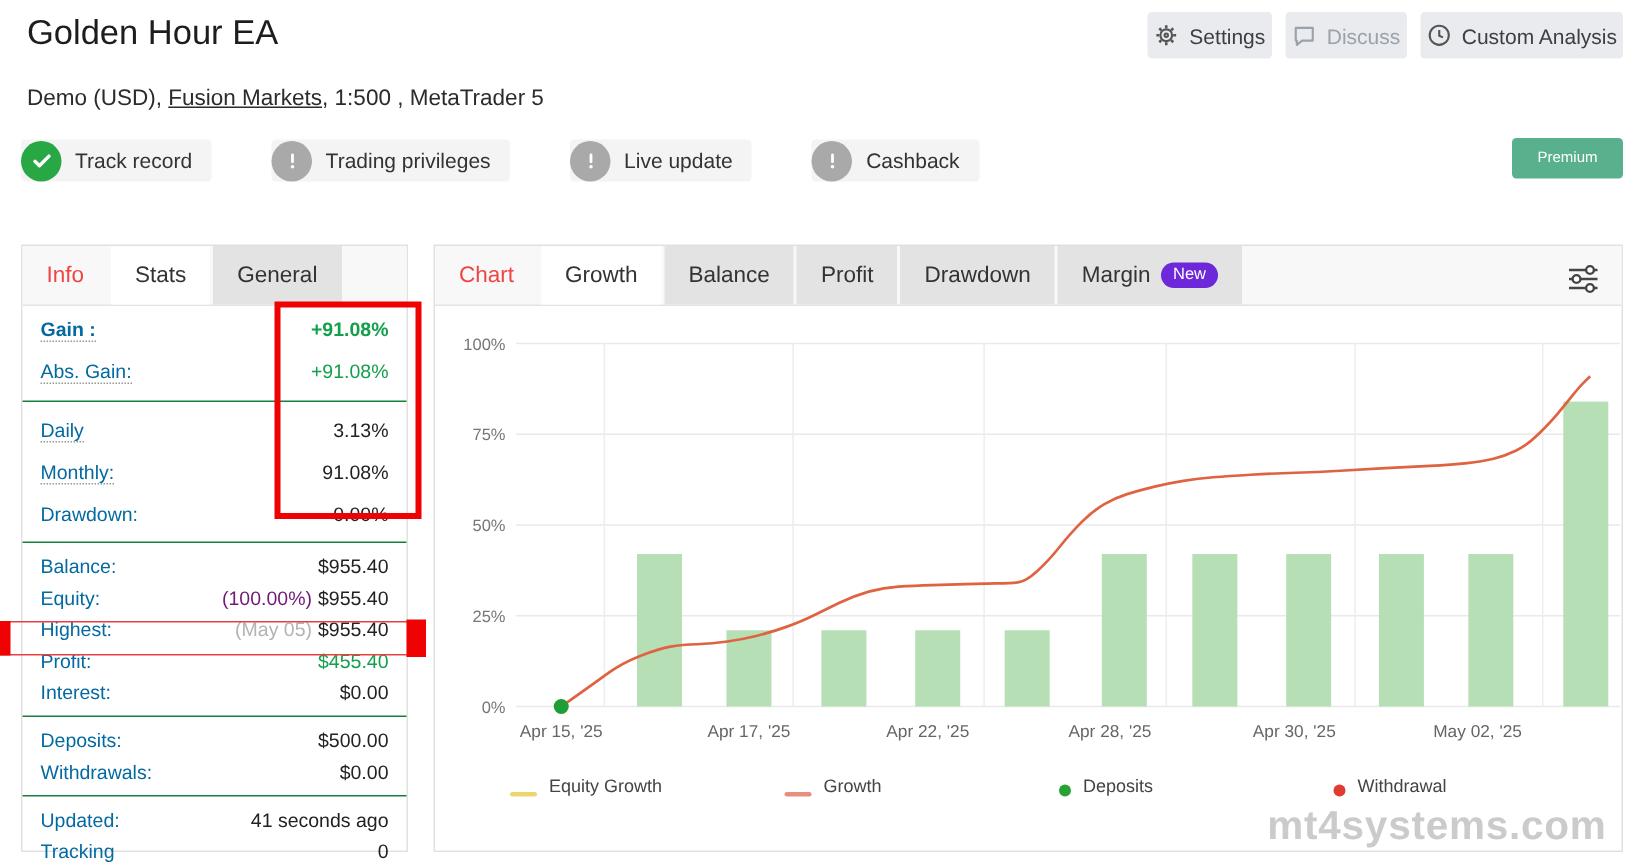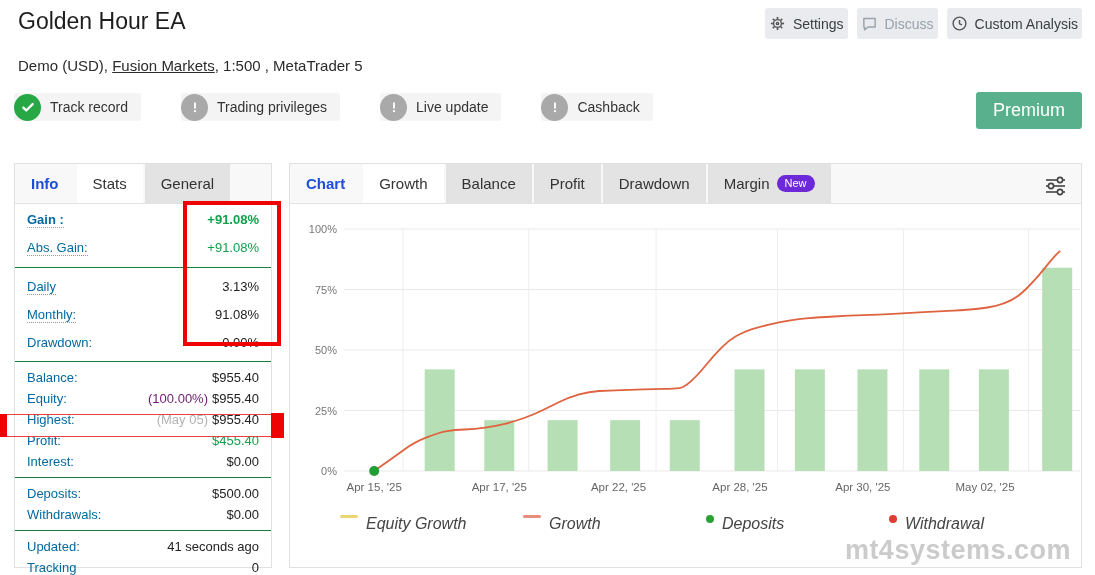--- a/index.html
+++ b/index.html
@@ -19,33 +19,33 @@
   .subtitle a { color:#2b2b2b; text-decoration:underline; cursor:pointer; }
 
   .badge-row { position:absolute; left:14px; top:93px; display:flex; gap:40px; }
   .badge { display:flex; align-items:center; height:28px; background:#f4f4f4; border-radius:3px;
     padding-right:13px; font-size:14px; color:#333; }
   .badge .circ { width:27px; height:27px; border-radius:50%; display:flex; align-items:center;
     justify-content:center; margin-right:9px; flex:0 0 auto; }
   .badge .circ.ok { background:#28a745; }
   .badge .circ.warn { background:#a9a9a9; }
   .premium-btn { position:absolute; right:13px; top:92px; background:#58b18c; color:#fff;
-    border:none; border-radius:3px; padding:8px 17px; font-size:18px; cursor:pointer;
+    border:none; border-radius:3px; padding:8px 17px; font-size:10px; cursor:pointer;
     font-family:"Liberation Sans", sans-serif; }
 
   
   .panel { position:absolute; top:163px; background:#fff; border:1px solid #e1e1e1; }
   .panel.left { left:14px; width:258px; height:405px; }
   .panel.right { left:289px; width:793px; height:405px; }
 
   .tabstrip { height:40px; background:#f8f8f8; border-bottom:1px solid #e3e3e3;
     display:flex; align-items:stretch; position:relative; }
   .tab { display:flex; align-items:center; gap:7px; padding:0 16px; font-size:15px; color:#333;
     background:#e3e3e3; margin-right:2px; cursor:pointer; white-space:nowrap; }
-  .tab.active { background:transparent; font-weight:bold; color:#1d4ed8; }
+  .tab.active { background:transparent; font-weight:normal; color:#ef4444; }
   .tab.white { background:#fff; }
   .new-pill { background:#6d28d9; color:#fff; font-size:11px; font-weight:normal;
     border-radius:9px; padding:2px 8px; line-height:13px; }
   .filter-btn { position:absolute; right:10px; top:7px; background:transparent; border:none;
     cursor:pointer; padding:3px; }
 
   
   .igroup { padding:2px 0; }
   .igroup + .igroup { border-top:1px solid #15803d; margin-top:3px; padding-top:5px; }
   .irow { display:flex; justify-content:space-between; align-items:baseline; padding:3px 12px; font-size:13px; }
@@ -56,21 +56,21 @@
   .irow .val { color:#222; }
   .irow .val.b { font-weight:bold; }
   .irow .val.green { color:#13a04c; }
   .irow .pfx { margin-right:4px; }
   .irow .pfx.dark { color:#701a75; }
   .irow .pfx.light { color:#b3b3b3; }
 
   
   .chart-wrap { position:relative; width:791px; height:302px; }
   .legend-row { display:flex; align-items:center; padding-left:50px; height:36px; }
-  .legend-item { display:flex; align-items:flex-start; gap:8px; font-size:16px; color:#444; width:183px;font-style:italic; }
+  .legend-item { display:flex; align-items:flex-end; gap:8px; font-size:12px; color:#444; width:183px; }
   .sw-line { width:18px; height:3px; border-radius:2px; }
   .sw-dot { width:8px; height:8px; border-radius:50%; }
   .watermark { position:absolute; right:10px; bottom:1px; font-size:27px; font-weight:600;
     color:#cbcbcb; letter-spacing:0.5px; }
 
   
   .red-box-1 { position:absolute; left:183px; top:201px; width:98px; height:145px;
     border:4px solid #ee0202; z-index:20; pointer-events:none; }
   .red-box-2 { position:absolute; left:0; top:414px; width:284px; height:23px;
     border:1px solid #e84040; z-index:20; pointer-events:none; }

